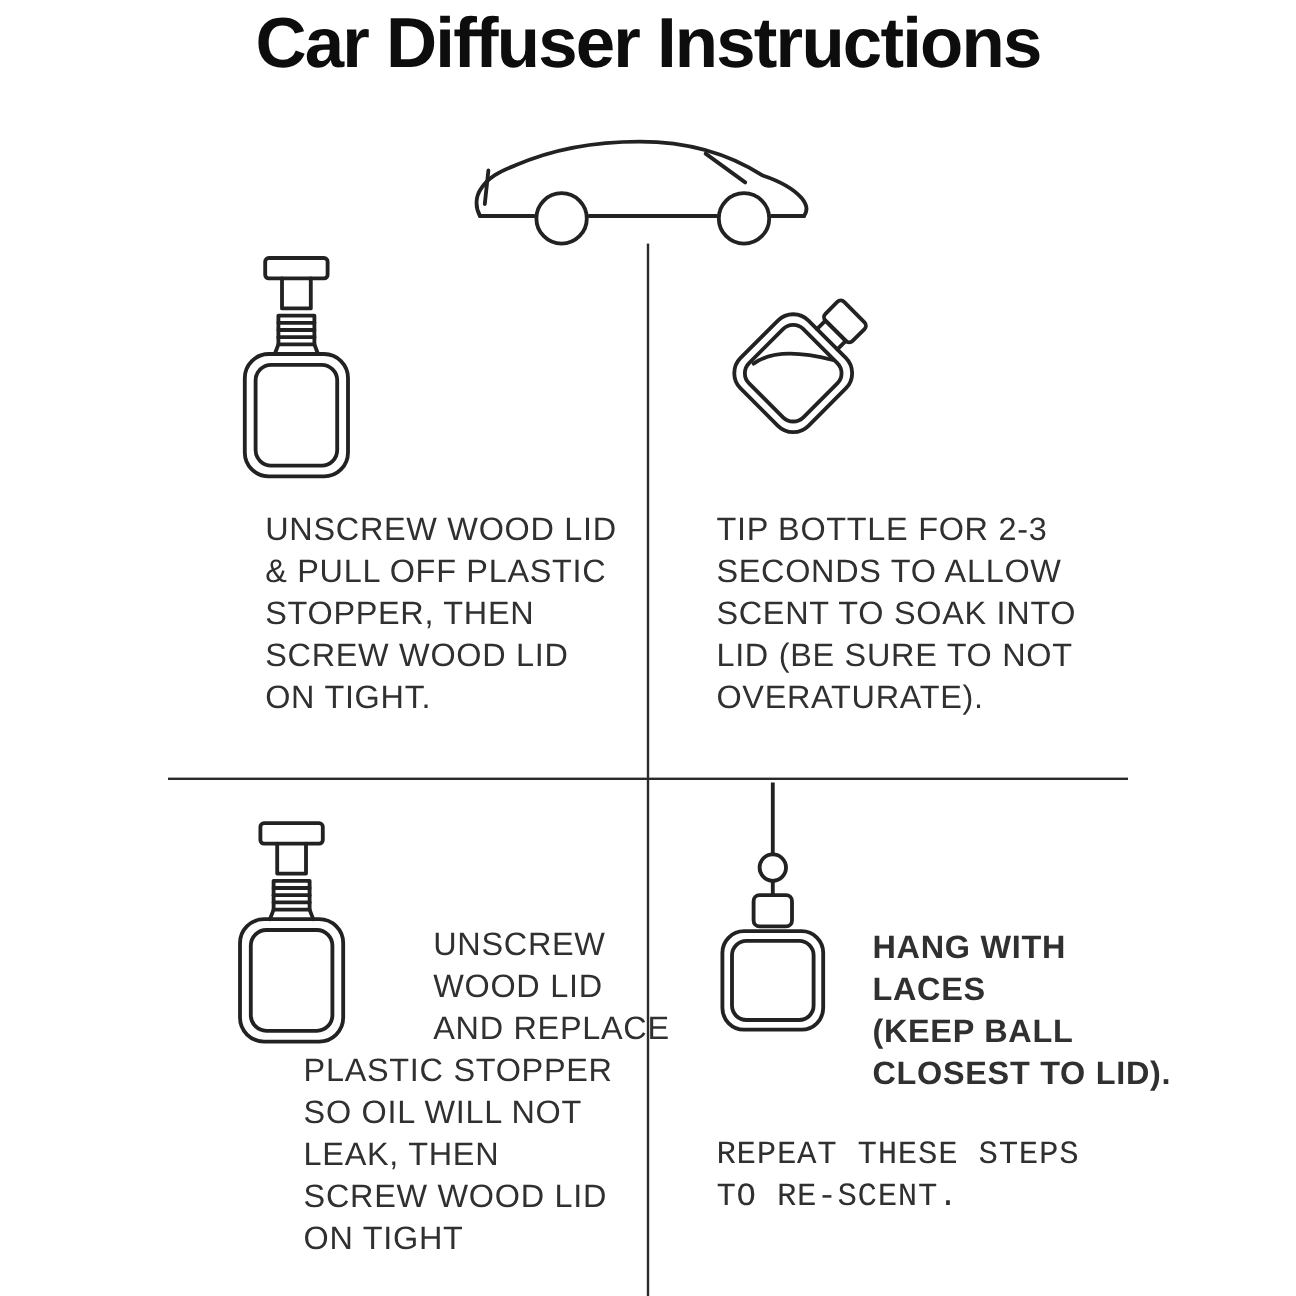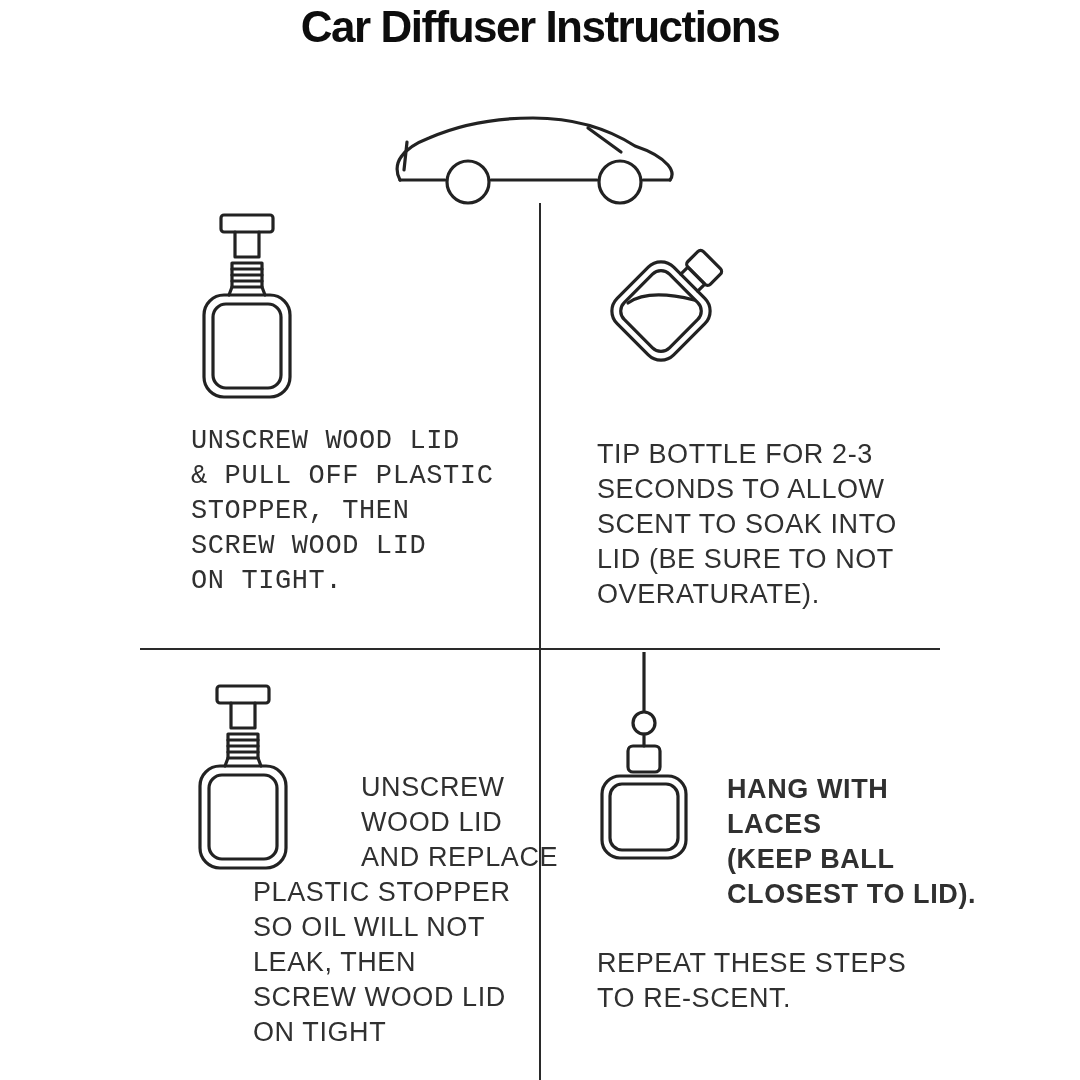--- a/index.html
+++ b/index.html
@@ -3,21 +3,21 @@
 <meta charset="utf-8">
 <style>
   * { margin:0; padding:0; box-sizing:border-box; }
   html,body { background:#ffffff; }
   body { font-family:"Liberation Sans", sans-serif; }
   .poster { position:relative; width:1080px; height:1080px; margin:0 auto; background:#ffffff; overflow:hidden; }
 
   .title {
     position:absolute; top:2px; left:0; right:0;
     text-align:center;
-    font-size:44px; font-weight:bold; letter-spacing:-1.5px;
+    font-size:59px; font-weight:bold; letter-spacing:-1.5px;
     color:#0d0d0d;
   }
 
   svg { display:block; }
   .ln { stroke:#222222; stroke-width:3.2; fill:none; stroke-linecap:round; stroke-linejoin:round; }
   .ln-fill { stroke:#222222; stroke-width:3.2; fill:#ffffff; stroke-linecap:round; stroke-linejoin:round; }
 
   .car { position:absolute; left:383px; top:100px; }
 
   .divider-v { position:absolute; left:539px; top:203px; width:2px; height:877px; background:#2a2a2a; }
@@ -28,25 +28,25 @@
   .b2 { left:595px; top:227px; }
   .b3 { left:195px; top:684px; }
   .b4 { left:599px; top:652px; }
 
   .step-text {
     position:absolute;
     white-space:pre-line;
     font-size:27px; line-height:35px; letter-spacing:0.6px;
     color:#303030;
   }
-  .t1 { left:191px; top:424px; width:330px;font-family:Liberation Mono, monospace; }
-  .t2 { left:597px; top:424px; width:342px;margin-top:13px; }
+  .t1 { left:221px; top:424px; width:330px; }
+  .t2 { left:597px; top:424px; width:342px; }
   .t3 { left:205px; top:770px; width:335px;margin-left:48px; }
   .t4 { left:727px; top:772px; width:300px;font-weight:bold; }
-  .t5 { left:597px; top:946px; width:335px; }
+  .t5 { left:597px; top:946px; width:335px;font-family:Liberation Mono, monospace; }
 
   .wrap-spacer { float:left; width:108px; height:104px; }
 </style>
 </head>
 <body>
 
 <div class="poster">
 
   <h1 class="title">Car Diffuser Instructions</h1>
 

